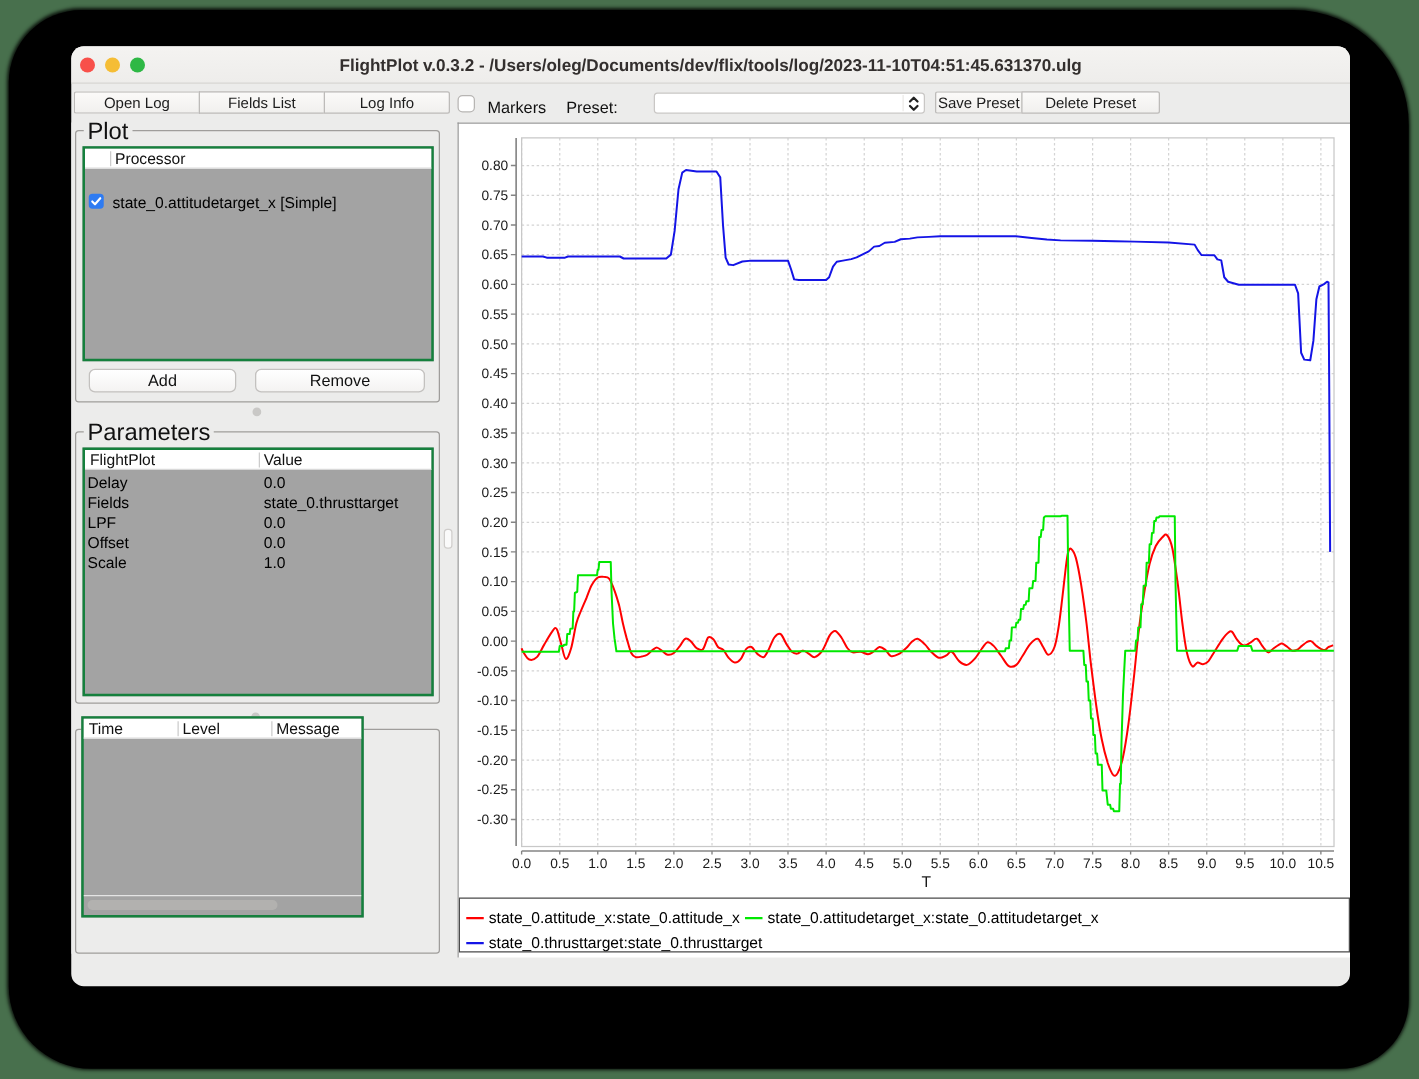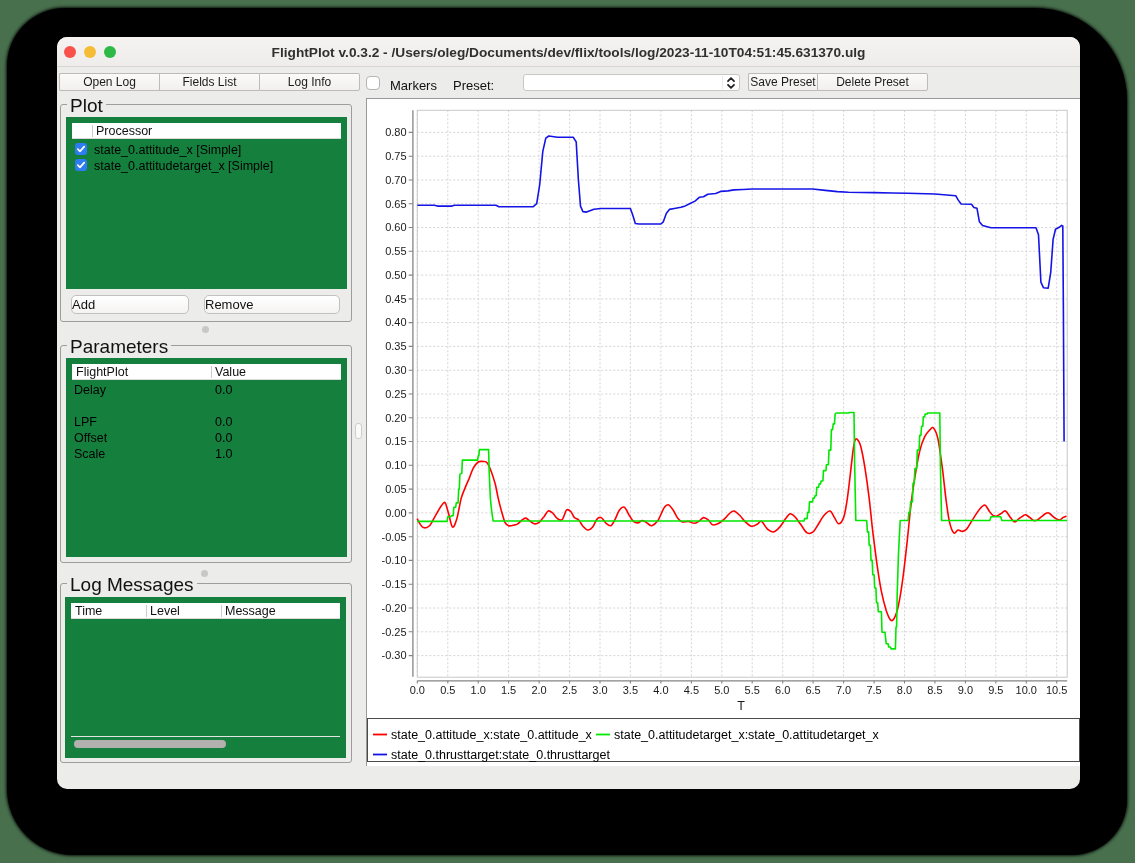--- a/index.html
+++ b/index.html
@@ -15,23 +15,23 @@
 .seg{position:absolute;height:18px;display:flex}
 .seg .b{height:18px;font-size:12px;border:1px solid #bdbbb9;border-right:none;background:linear-gradient(#fbfaf9,#f1f0ee);color:#1c1c1c;text-align:center;line-height:16px;white-space:nowrap}
 .seg .b:first-child{border-radius:2px 0 0 2px}
 .seg .b:last-child{border-right:1px solid #bdbbb9;border-radius:0 2px 2px 0}
 .cb{position:absolute;left:309px;top:39px;width:14px;height:14px;background:#fff;border:1.5px solid #b7b5b3;border-radius:4px}
 .lbl{position:absolute;font-size:13px;color:#111}
 .combo{position:absolute;left:466px;top:37px;width:217px;height:17px;background:#fff;border:1px solid #c9c7c5;border-radius:3px}
 .leftpane{position:absolute;left:0;top:61px;width:296px;bottom:26px;background:#ececeb}
 .group{position:absolute;border:1px solid #9f9d9b;border-radius:3px}
 .gtitle{position:absolute;top:-6px;left:6px;background:#ececeb;padding:0 3px;font-size:19px;color:#111;line-height:14px}
-.tbl{position:absolute;background:#15803d;border:6px solid #15803d}
+.tbl{position:absolute;background:#a3a3a3;border:2px solid #15803d}
 .thead{position:absolute;left:0;top:0;right:0;height:16px;background:#fff;border-bottom:1px solid #d9d9d9;font-size:12.5px;color:#111}
-.btn{position:absolute;height:19px;background:linear-gradient(#ffffff,#f4f3f2);border:1px solid #c3c1bf;border-radius:5px;font-size:13px;color:#111;line-height:17px}
+.btn{position:absolute;height:19px;background:linear-gradient(#ffffff,#f4f3f2);border:1px solid #c3c1bf;border-radius:5px;font-size:13px;color:#111;text-align:center;line-height:17px}
 .row{position:absolute;left:0;right:0;height:16px;font-size:12.5px;color:#000;white-space:nowrap}
 .ckb{position:absolute;left:3px;top:2px;width:12px;height:12px;border-radius:3px;background:#2e7bf2}
 .ckb svg{position:absolute;left:0;top:0}
 .dotk{position:absolute;width:7px;height:7px;border-radius:50%;background:#c9c8c6}
 .chart{position:absolute;left:309px;top:61px;width:714px;height:668px;background:#fff;border-left:1px solid #999;border-top:1px solid #999}
 .vhandle{position:absolute;left:298px;top:386px;width:7px;height:16px;background:#fafafa;border:1px solid #cfcdcb;border-radius:3px}
 .scroll{position:absolute;left:3px;bottom:4px;height:8px;border-radius:4px;background:#b2b1af}
 </style></head><body>
 <div class="shadow"></div>
 <div class="win">
@@ -62,28 +62,20 @@
     </div>
 <div class="leftpane"></div>
 <div class="group" style="left:3px;top:67px;width:292px;height:218px">
       <div class="gtitle">Plot</div>
     </div>
 <div class="tbl" style="left:9px;top:80px;width:281px;height:172px">
 <div class="thead">
         <span style="position:absolute;left:24px;top:1px">Processor</span>
         <span style="position:absolute;left:20px;top:2px;width:1px;height:12px;background:#ccc"></span>
       </div>
-<div class="row" style="top:18px;">
-        <span class="ckb">
-          <svg width="12" height="12" viewBox="0 0 12 12">
-            <path d="M2.8 6.2 5 8.4 9.2 3.6" stroke="#fff" stroke-width="1.7" fill="none" stroke-linecap="round" stroke-linejoin="round"></path>
-          </svg>
-        </span>
-        <span style="position:absolute;left:22px;top:2px">state_0.attitude_x [Simple]</span>
-      </div>
 <div class="row" style="top:34px;">
         <span class="ckb">
           <svg width="12" height="12" viewBox="0 0 12 12">
             <path d="M2.8 6.2 5 8.4 9.2 3.6" stroke="#fff" stroke-width="1.7" fill="none" stroke-linecap="round" stroke-linejoin="round"></path>
           </svg>
         </span>
         <span style="position:absolute;left:22px;top:2px">state_0.attitudetarget_x [Simple]</span>
       </div>
 </div>
 <div class="btn" style="left:14px;top:258px;width:118px">Add</div>
@@ -95,38 +87,42 @@
 <div class="tbl" style="left:9px;top:321px;width:281px;height:199px">
 <div class="thead">
         <span style="position:absolute;left:4px;top:1px">FlightPlot</span>
         <span style="position:absolute;left:143px;top:1px">Value</span>
         <span style="position:absolute;left:139px;top:2px;width:1px;height:12px;background:#ccc"></span>
       </div>
 <div class="row" style="top:17px">
         <span style="position:absolute;left:2px;top:2px">Delay</span>
         <span style="position:absolute;left:143px;top:2px">0.0</span>
       </div>
+<div class="row" style="top:33px">
+        <span style="position:absolute;left:2px;top:2px">Fields</span>
+        <span style="position:absolute;left:143px;top:2px">state_0.thrusttarget</span>
+      </div>
 <div class="row" style="top:49px">
         <span style="position:absolute;left:2px;top:2px">LPF</span>
         <span style="position:absolute;left:143px;top:2px">0.0</span>
       </div>
 <div class="row" style="top:65px">
         <span style="position:absolute;left:2px;top:2px">Offset</span>
         <span style="position:absolute;left:143px;top:2px">0.0</span>
       </div>
 <div class="row" style="top:81px">
         <span style="position:absolute;left:2px;top:2px">Scale</span>
         <span style="position:absolute;left:143px;top:2px">1.0</span>
       </div>
 </div>
 <div class="dotk" style="left:144px;top:533px"></div>
 <div class="group" style="left:3px;top:546px;width:292px;height:180px">
       <div class="gtitle">Log Messages</div>
     </div>
-<div class="tbl" style="left:8px;top:560px;width:281px;height:161px">
+<div class="tbl" style="left:8px;top:536px;width:226px;height:161px">
 <div class="thead">
         <span style="position:absolute;left:4px;top:1px">Time</span>
         <span style="position:absolute;left:79px;top:1px">Level</span>
         <span style="position:absolute;left:154px;top:1px">Message</span>
         <span style="position:absolute;left:75px;top:2px;width:1px;height:12px;background:#ccc"></span>
         <span style="position:absolute;left:150px;top:2px;width:1px;height:12px;background:#ccc"></span>
       </div>
 <div style="position:absolute;left:0;right:0;bottom:15px;height:1px;background:#e4e4e4"></div>
 <div class="scroll" style="width:152px"></div>
 </div>

